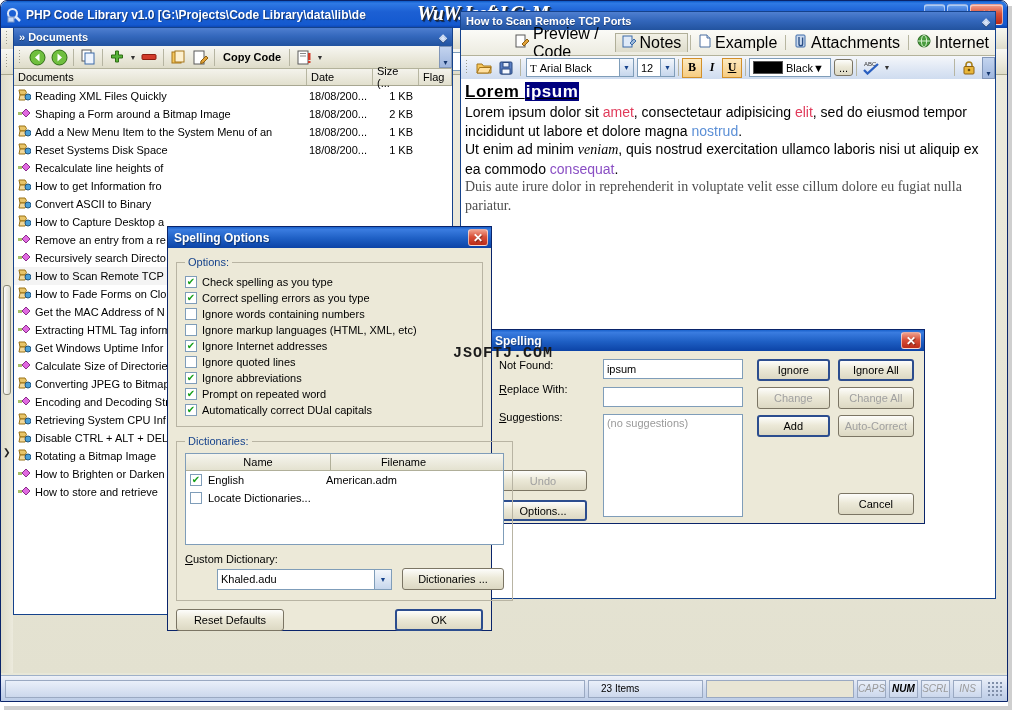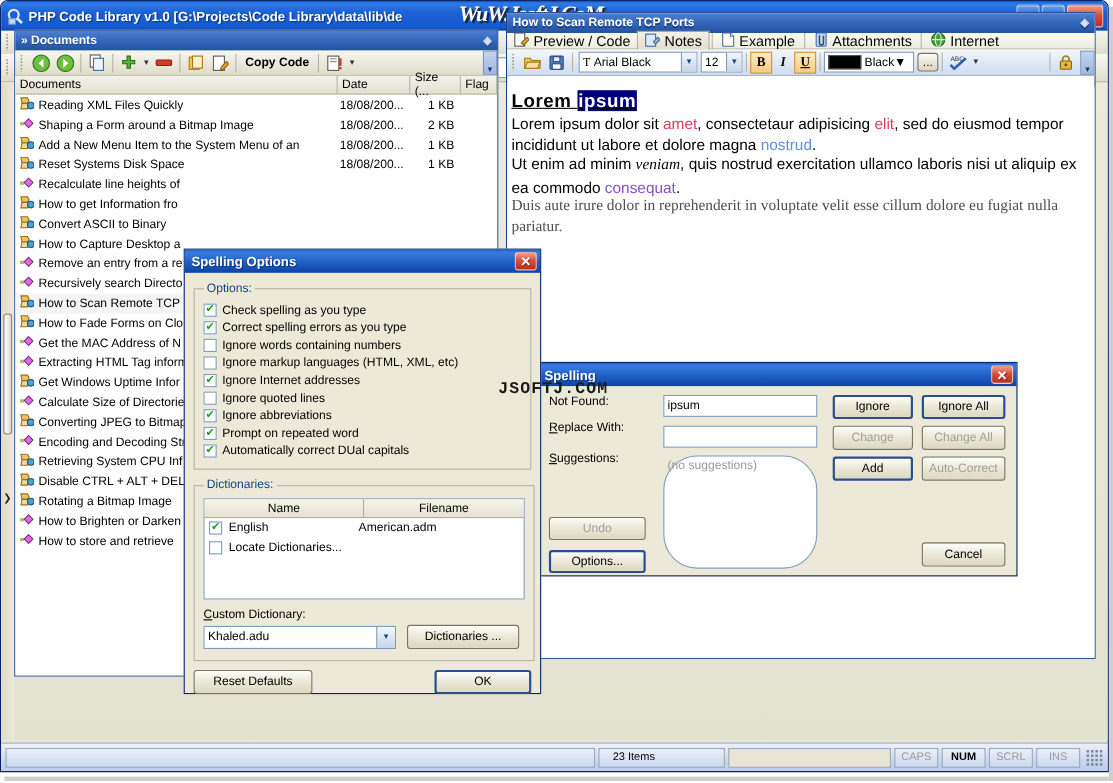--- a/index.html
+++ b/index.html
@@ -161,23 +161,23 @@
   
   .left-strip { position:absolute; left:0; top:74px; width:12px; bottom:28px;
     background:linear-gradient(90deg,#dedcc9,#eceadd); }
   .strip-thumb { position:absolute; left:2px; top:210px; width:8px; height:110px;
     background:linear-gradient(90deg,#fdfdfd,#dcdcd0); border:1px solid #8a8a78; border-radius:3px; }
   .strip-arrow { position:absolute; left:2px; top:372px; font-size:9px; color:#222; }
 
   
   #editor-panel { left:459px; top:10px; width:536px; height:588px; }
   .tabs {
-    height:15px; display:flex; align-items:center;
+    height:26px; display:flex; align-items:center;
     background:linear-gradient(180deg,#fbfbf7,#ecebe0);
-    border-bottom:1px solid #b3b29b; font-size:13px;
+    border-bottom:1px solid #b3b29b; font-size:16px;padding-left:48px;
   }
   .tab { display:flex; align-items:center; gap:4px; padding:2px 6px; height:19px; }
   .tab.active { background:linear-gradient(180deg,#f2f1e6,#dedccb); border:1px solid #b0af99; border-bottom:none; }
   .tab-sep { width:1px; height:15px; background:#b7b6a1; margin:0 2px; }
   .fmt-toolbar {
     height:24px; display:flex; align-items:center;
     background:linear-gradient(180deg,#f5f7fb,#dde6f4 60%,#cfdcef);
     border-bottom:1px solid #9fb0c9; position:relative;
   }
   .combo {
@@ -209,21 +209,21 @@
     position:absolute; left:0; bottom:0; width:100%; height:26px;
     background:linear-gradient(180deg,#eef1f8,#cfdaee 55%,#bcccE6);
     border-top:1px solid #9fb0c9;
     display:flex; align-items:center; padding:3px 4px; gap:3px;
   }
   .sb-cell { height:18px; border:1px solid #9aa9c2;
     background:linear-gradient(180deg,#eaf0fa,#ccd8ec);
     display:flex; align-items:center; padding:0 12px; font-size:10px;text-align:right; }
   .sb-flex { flex:1; }
   .sb-progress { width:148px; background:#e8e5d4; border:1px solid #9aa9c2; height:18px; }
-  .sb-ind { width:40px; justify-content:center; color:#9a9a9a; }
+  .sb-ind { width:29px; justify-content:center; color:#9a9a9a;font-style:italic; }
   .sb-ind.on { color:#000; font-weight:bold; }
   .grip-dots { width:16px; height:16px;
     background-image:radial-gradient(circle, #7f8ea8 40%, transparent 41%);
     background-size:4px 4px; margin-left:2px; }
 
   
   .dlg { position:absolute; border:1px solid #0a246a; background:#ece9d8; }
   .dlg-title {
     height:21px; display:flex; align-items:center; padding:0 3px 0 6px;
     background:linear-gradient(180deg,#1a62cc 0%,#3a7ce0 12%,#1e5fc4 55%,#0c43a6 100%);
@@ -895,21 +895,21 @@
           <div class="fieldlabel" style="height:24px;"><u>S</u>uggestions:</div>
           <div style="height:35px;"></div>
           <div class="btn" style="width:88px;height:21px;">
               <span class="disabled" style="color:#a0a0a0">Undo</span>
             </div>
           <div class="btn def" style="width:88px;height:21px;margin-top:9px;">Options...</div>
         </div>
         <div style="width:140px;">
           <input class="txtinput" style="width: 140px; height: 20px;" id="nf-input" value="ipsum">
           <input class="txtinput" style="width: 140px; height: 20px; margin-top: 8px;" id="rw-input">
-          <div class="txtinput gray" style="width:140px;height:103px;margin-top:7px;border-radius:31px;">(no suggestions)</div>
+          <div class="txtinput gray" style="width:140px;height:103px;margin-top:7px;">(no suggestions)</div>
         </div>
         <div style="width:82px; margin-left:6px;">
           <div class="btn def" style="height:22px;">Ignore</div>
           <div class="btn disabled" style="height:22px;margin-top:6px;">Change</div>
           <div class="btn def" style="height:22px;margin-top:6px;">Add</div>
         </div>
         <div style="width:86px;">
           <div class="btn def" style="height:22px;">Ignore All</div>
           <div class="btn disabled" style="height:22px;margin-top:6px;">Change All</div>
           <div class="btn disabled" style="height:22px;margin-top:6px;">Auto-Correct</div>
@@ -983,21 +983,21 @@
               <div class="lb-row">
                 <span class="cb"></span>
                 <span style="width:112px">Locate Dictionaries...</span>
                 <span></span>
               </div>
             </div>
         </div>
         <div style="margin-top:8px;">
           <div class="fieldlabel"><u>C</u>ustom Dictionary:</div>
           <div style="display:flex;align-items:center;gap:10px;margin-top:3px;">
-            <span class="combo" style="width:175px;height:21px;">
+            <span class="combo" style="width:175px;height:21px;margin-left:32px;">
               <span>Khaled.adu</span>
               <span class="cbtn" style="height:19px;width:17px;">▼</span>
             </span>
             <span class="btn" style="width:102px;height:22px;">Dictionaries ...</span>
           </div>
         </div>
       </fieldset>
       <div style="display:flex;justify-content:space-between;margin-top:2px;">
         <span class="btn" style="width:108px;height:22px;">Reset Defaults</span>
         <span class="btn def" style="width:88px;height:22px;">OK</span>

